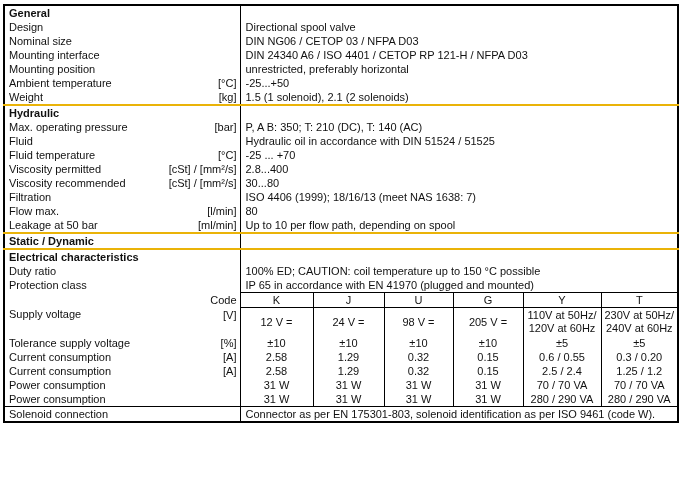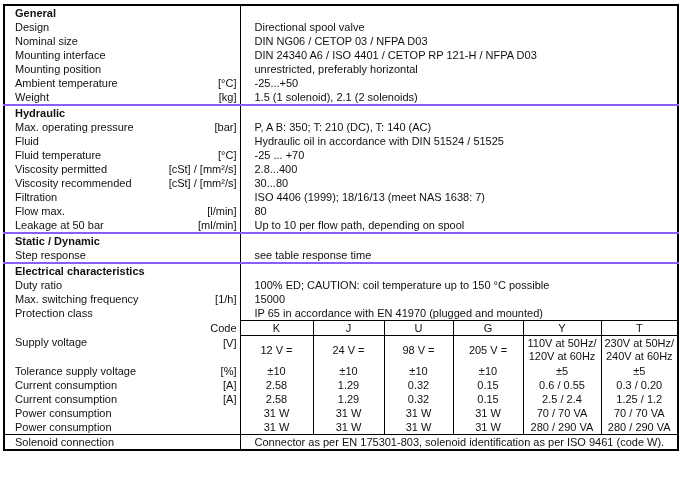--- a/index.html
+++ b/index.html
@@ -2,26 +2,26 @@
 <html><head>
 <meta charset="utf-8">
 <style>
   html,body{margin:0;padding:0;background:#fff;}
   .page{width:681px;height:495px;background:#ffffff;position:relative;
         font-family:"Liberation Sans",sans-serif;color:#111;}
   table.spec{position:absolute;left:3px;top:4px;width:674px;border-collapse:collapse;
              table-layout:fixed;border:2px solid #000;font-size:11px;}
   td{padding:0;height:14px;line-height:13px;vertical-align:middle;overflow:hidden;
      white-space:nowrap;}
-  td.p{position:relative;padding-left:10px;border-right:1px solid #000;}
-  td.v{padding-left:14px;}
+  td.p{position:relative;padding-left:4px;border-right:1px solid #000;}
+  td.v{padding-left:5px;}
   .unit{position:absolute;right:3px;top:1px;}
   .sub{position:absolute;left:112px;top:18px;margin-top:22px;}
   .hdr{font-weight:bold;}
-  tr.div td{border-top:2px solid #8b5cf6;}
+  tr.div td{border-top:2px solid #eab308;}
   td.c{text-align:center;}
   tr.coderow td.c{border:1px solid #000;}
   tr.vrow td.c{border-left:1px solid #000;border-right:1px solid #000;}
   tr.supply td{height:28px;}
   tr.supply td.p{vertical-align:top;}
   tr.supply td.c{white-space:pre-line;}
   tr.lastv td{border-bottom:1px solid #000;}
 </style>
 </head>
 <body>
@@ -102,36 +102,28 @@
   </tr>
   <tr>
     <td class="p"><span>Leakage at 50 bar</span><span class="unit">[ml/min]</span></td>
     <td class="v" colspan="6">Up to 10 per flow path, depending on spool</td>
   </tr>
 
   <tr class="sec div">
     <td class="p"><span class="hdr">Static / Dynamic</span></td>
     <td class="v" colspan="6"></td>
   </tr>
-  <tr>
-    <td class="p"><span>Step response</span><span class="unit"></span></td>
-    <td class="v" colspan="6">see table response time</td>
-  </tr>
 
   <tr class="sec div">
     <td class="p"><span class="hdr">Electrical characteristics</span></td>
     <td class="v" colspan="6"></td>
   </tr>
   <tr>
     <td class="p"><span>Duty ratio</span><span class="unit"></span></td>
     <td class="v" colspan="6">100% ED; CAUTION: coil temperature up to 150 °C possible</td>
-  </tr>
-  <tr>
-    <td class="p"><span>Max. switching frequency</span><span class="unit">[1/h]</span></td>
-    <td class="v" colspan="6">15000</td>
   </tr>
   <tr>
     <td class="p"><span>Protection class</span><span class="unit"></span></td>
     <td class="v" colspan="6">IP 65 in accordance with EN 41970 (plugged and mounted)</td>
   </tr>
 
   <tr class="coderow">
     <td class="p">
             <span class="unit">Code</span>
           </td>

